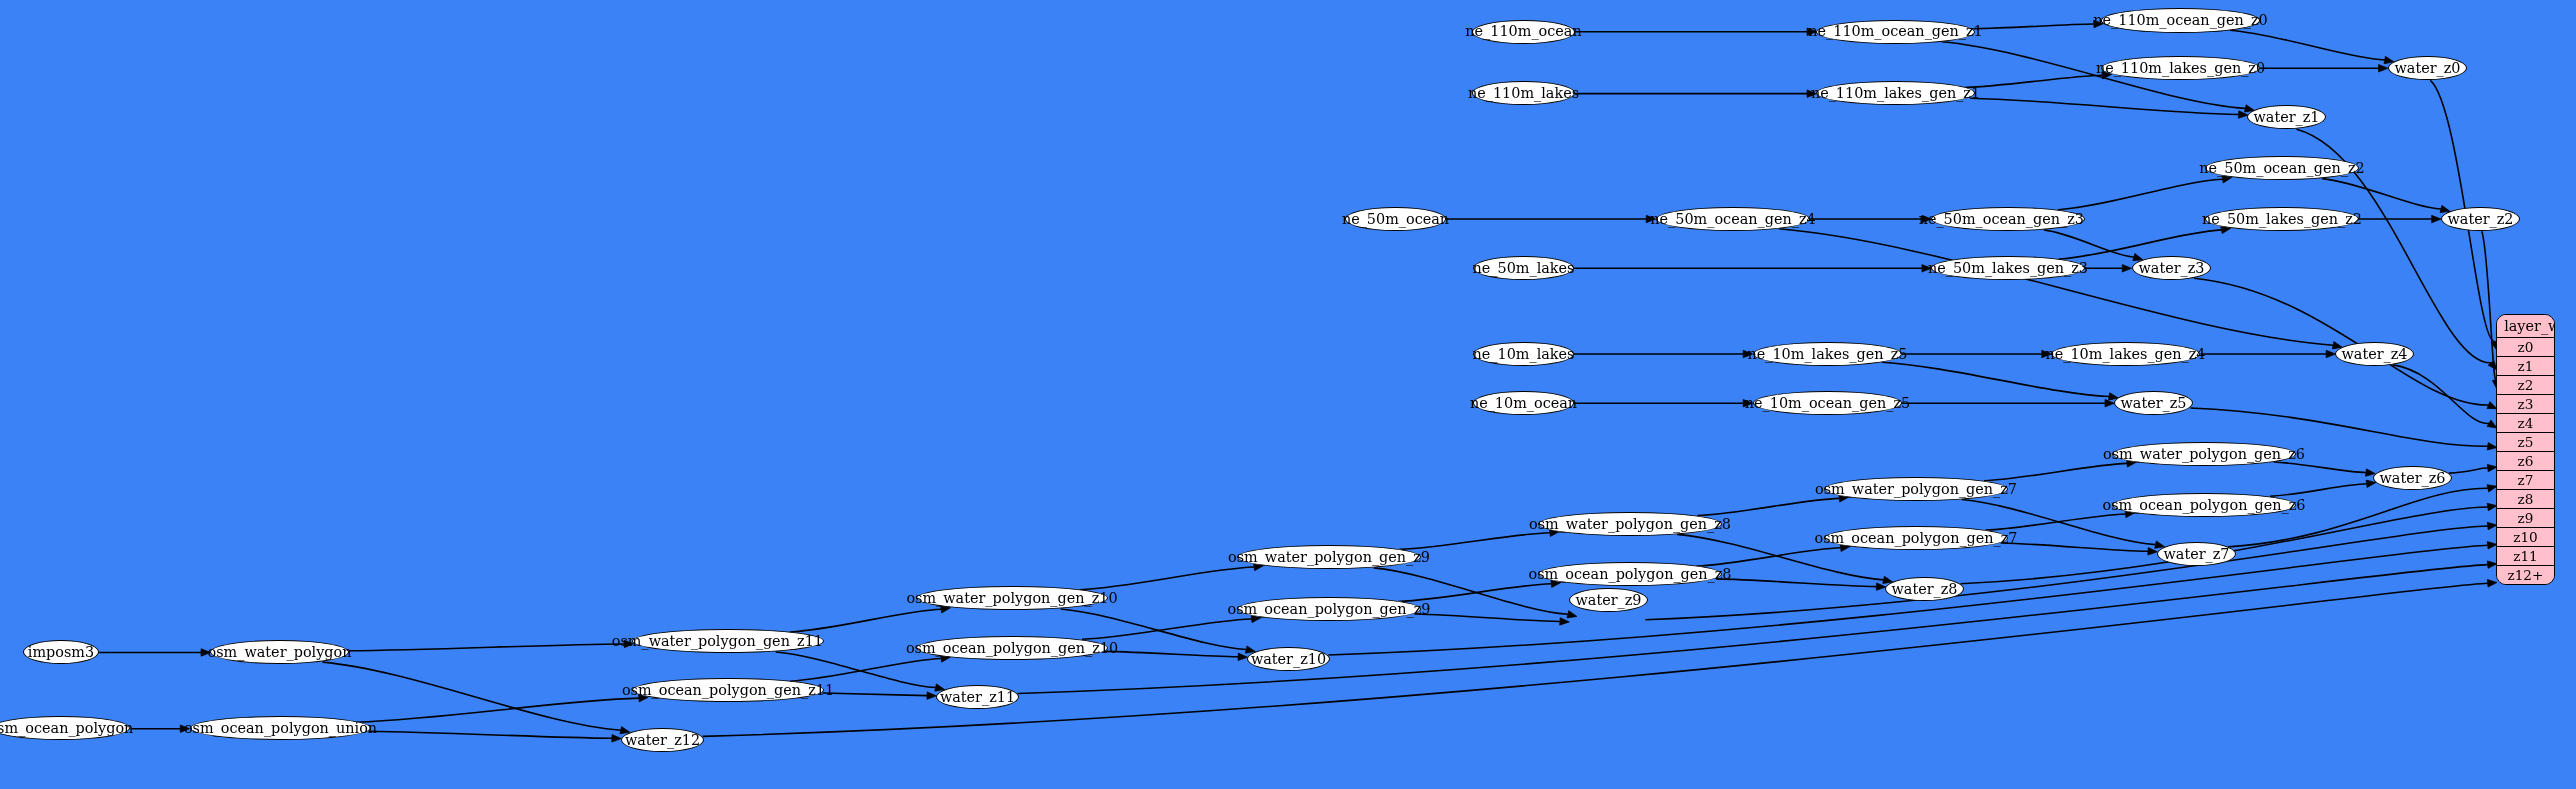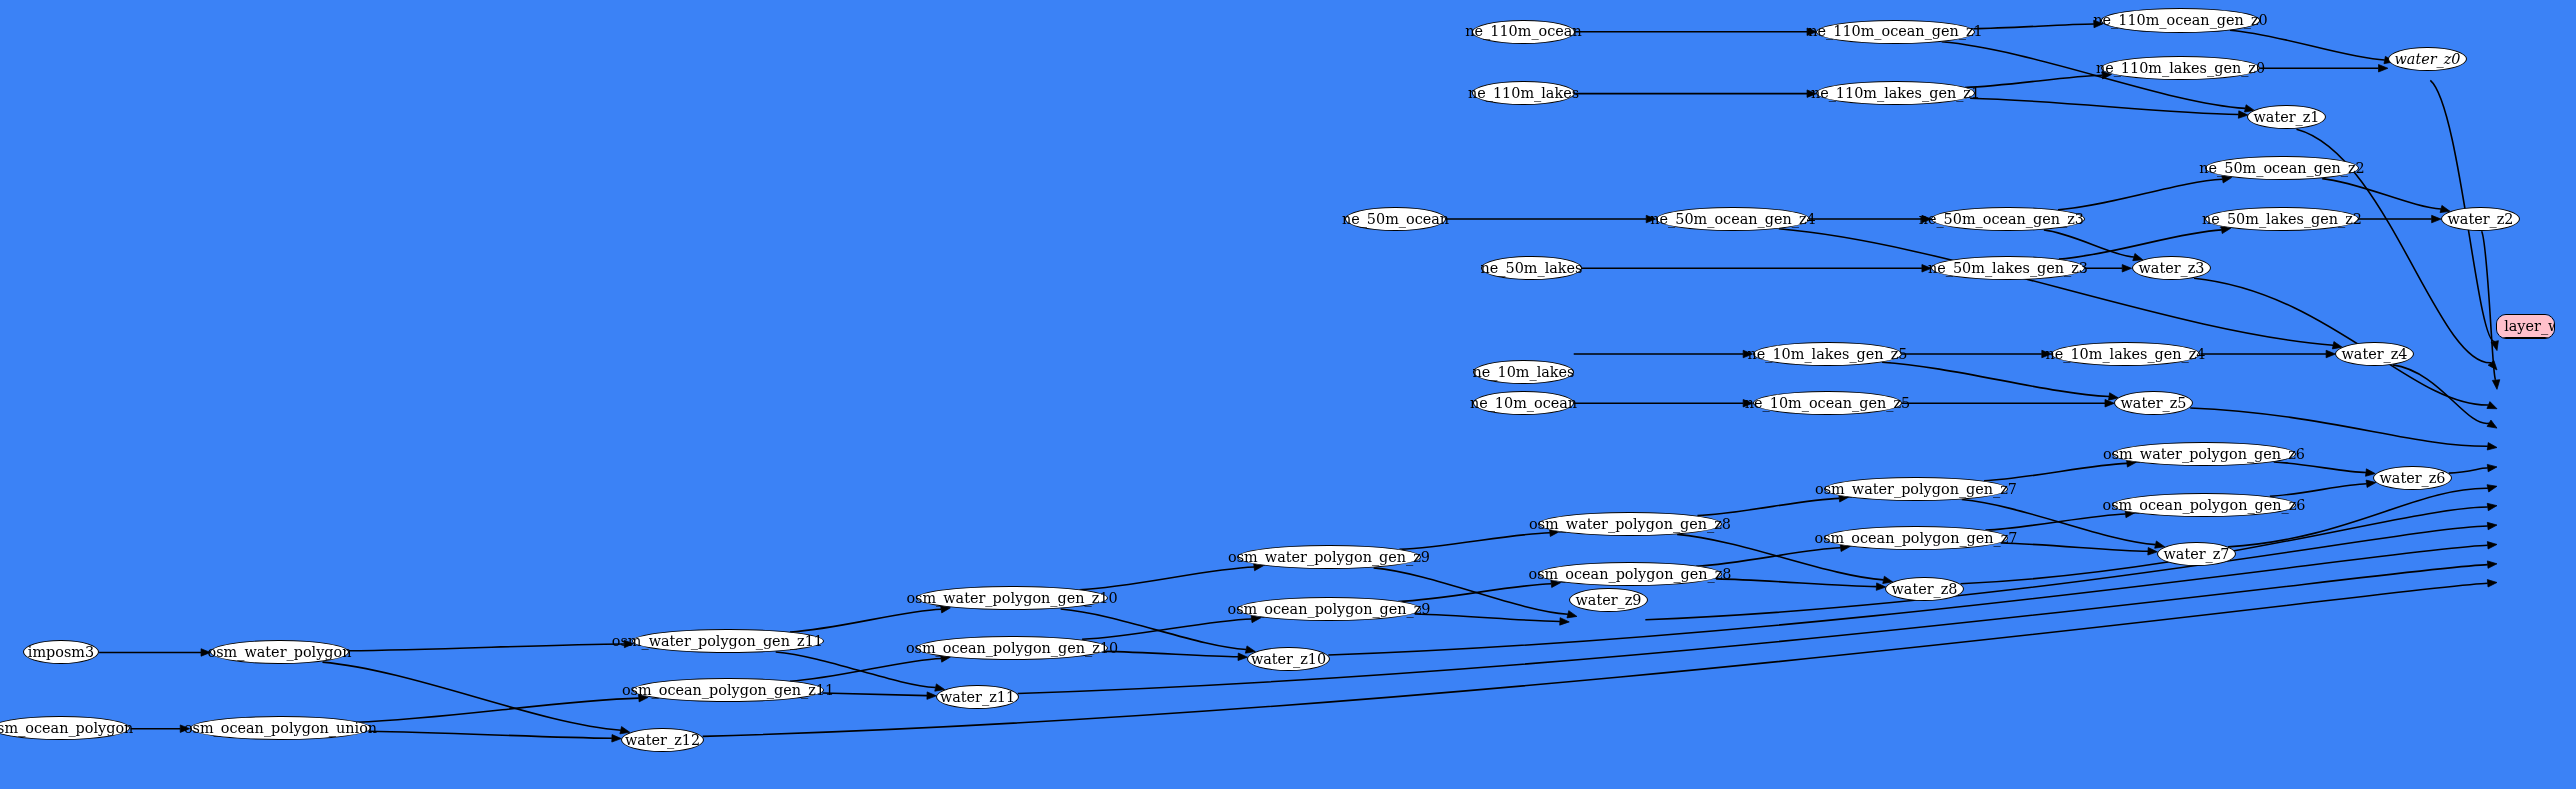--- a/index.html
+++ b/index.html
@@ -207,54 +207,54 @@
       </div>
       <div class="node" style="left: 1472px; top: 81px; width: 103px; height: 24.4px;">
         <span>ne_110m_lakes</span>
       </div>
       <div class="node" style="left: 1816px; top: 81px; width: 159px; height: 24.4px;">
         <span>ne_110m_lakes_gen_z1</span>
       </div>
       <div class="node" style="left: 2101px; top: 56px; width: 159px; height: 24.4px;">
         <span>ne_110m_lakes_gen_z0</span>
       </div>
-      <div class="node" style="left: 2388px; top: 47px; width: 79px; height: 24.4px; font-style: italic;">
+      <div class="node" style="left: 2388px; top: 56px; width: 79px; height: 24.4px;">
         <span>water_z0</span>
       </div>
       <div class="node" style="left: 2247px; top: 105px; width: 79px; height: 24.4px;">
         <span>water_z1</span>
       </div>
       <div class="node" style="left: 1345px; top: 207px; width: 101px; height: 24.4px;">
         <span>ne_50m_ocean</span>
       </div>
       <div class="node" style="left: 1656px; top: 207px; width: 154px; height: 24.4px;">
         <span>ne_50m_ocean_gen_z4</span>
       </div>
       <div class="node" style="left: 1931px; top: 207px; width: 154px; height: 24.4px; justify-content: flex-end;">
         <span>ne_50m_ocean_gen_z3</span>
       </div>
       <div class="node" style="left: 2205px; top: 156px; width: 154px; height: 24.4px;">
         <span>ne_50m_ocean_gen_z2</span>
       </div>
-      <div class="node" style="left: 1473px; top: 256px; width: 101px; height: 24.4px; margin-left: 8px;">
+      <div class="node" style="left: 1473px; top: 256px; width: 101px; height: 24.4px;">
         <span>ne_50m_lakes</span>
       </div>
       <div class="node" style="left: 1931px; top: 256px; width: 154px; height: 24.4px;">
         <span>ne_50m_lakes_gen_z3</span>
       </div>
       <div class="node" style="left: 2205px; top: 207px; width: 154px; height: 24.4px;">
         <span>ne_50m_lakes_gen_z2</span>
       </div>
       <div class="node" style="left: 2441px; top: 207px; width: 79px; height: 24.4px;">
         <span>water_z2</span>
       </div>
       <div class="node" style="left: 2132px; top: 256px; width: 79px; height: 24.4px;">
         <span>water_z3</span>
       </div>
-      <div class="node" style="left: 1473px; top: 342px; width: 101px; height: 24.4px; margin-top: 18px;">
+      <div class="node" style="left: 1473px; top: 342px; width: 101px; height: 24.4px;">
         <span>ne_10m_lakes</span>
       </div>
       <div class="node" style="left: 1753px; top: 342px; width: 149px; height: 24.4px;">
         <span>ne_10m_lakes_gen_z5</span>
       </div>
       <div class="node" style="left: 2051px; top: 342px; width: 149px; height: 24.4px;">
         <span>ne_10m_lakes_gen_z4</span>
       </div>
       <div class="node" style="left: 2335px; top: 342px; width: 79px; height: 24.4px;">
         <span>water_z4</span>
@@ -333,15 +333,30 @@
       </div>
       <div class="node" style="left: 190px; top: 716px; width: 181px; height: 24.4px;">
         <span>osm_ocean_polygon_union</span>
       </div>
       <div class="node" style="left: 621px; top: 728px; width: 83px; height: 24.4px;">
         <span>water_z12</span>
       </div>
     </div>
   <div class="table" id="layer-table" style="left: 2496px; top: 314px; width: 59px;">
     <div class="hdr">layer_water</div>
+    <div id="layer-rows">
+        <div class="row">z0</div>
+        <div class="row">z1</div>
+        <div class="row">z2</div>
+        <div class="row">z3</div>
+        <div class="row">z4</div>
+        <div class="row">z5</div>
+        <div class="row">z6</div>
+        <div class="row">z7</div>
+        <div class="row">z8</div>
+        <div class="row">z9</div>
+        <div class="row">z10</div>
+        <div class="row">z11</div>
+        <div class="row">z12+</div>
+      </div>
   </div>
 </div>
 
 
 </body></html>

